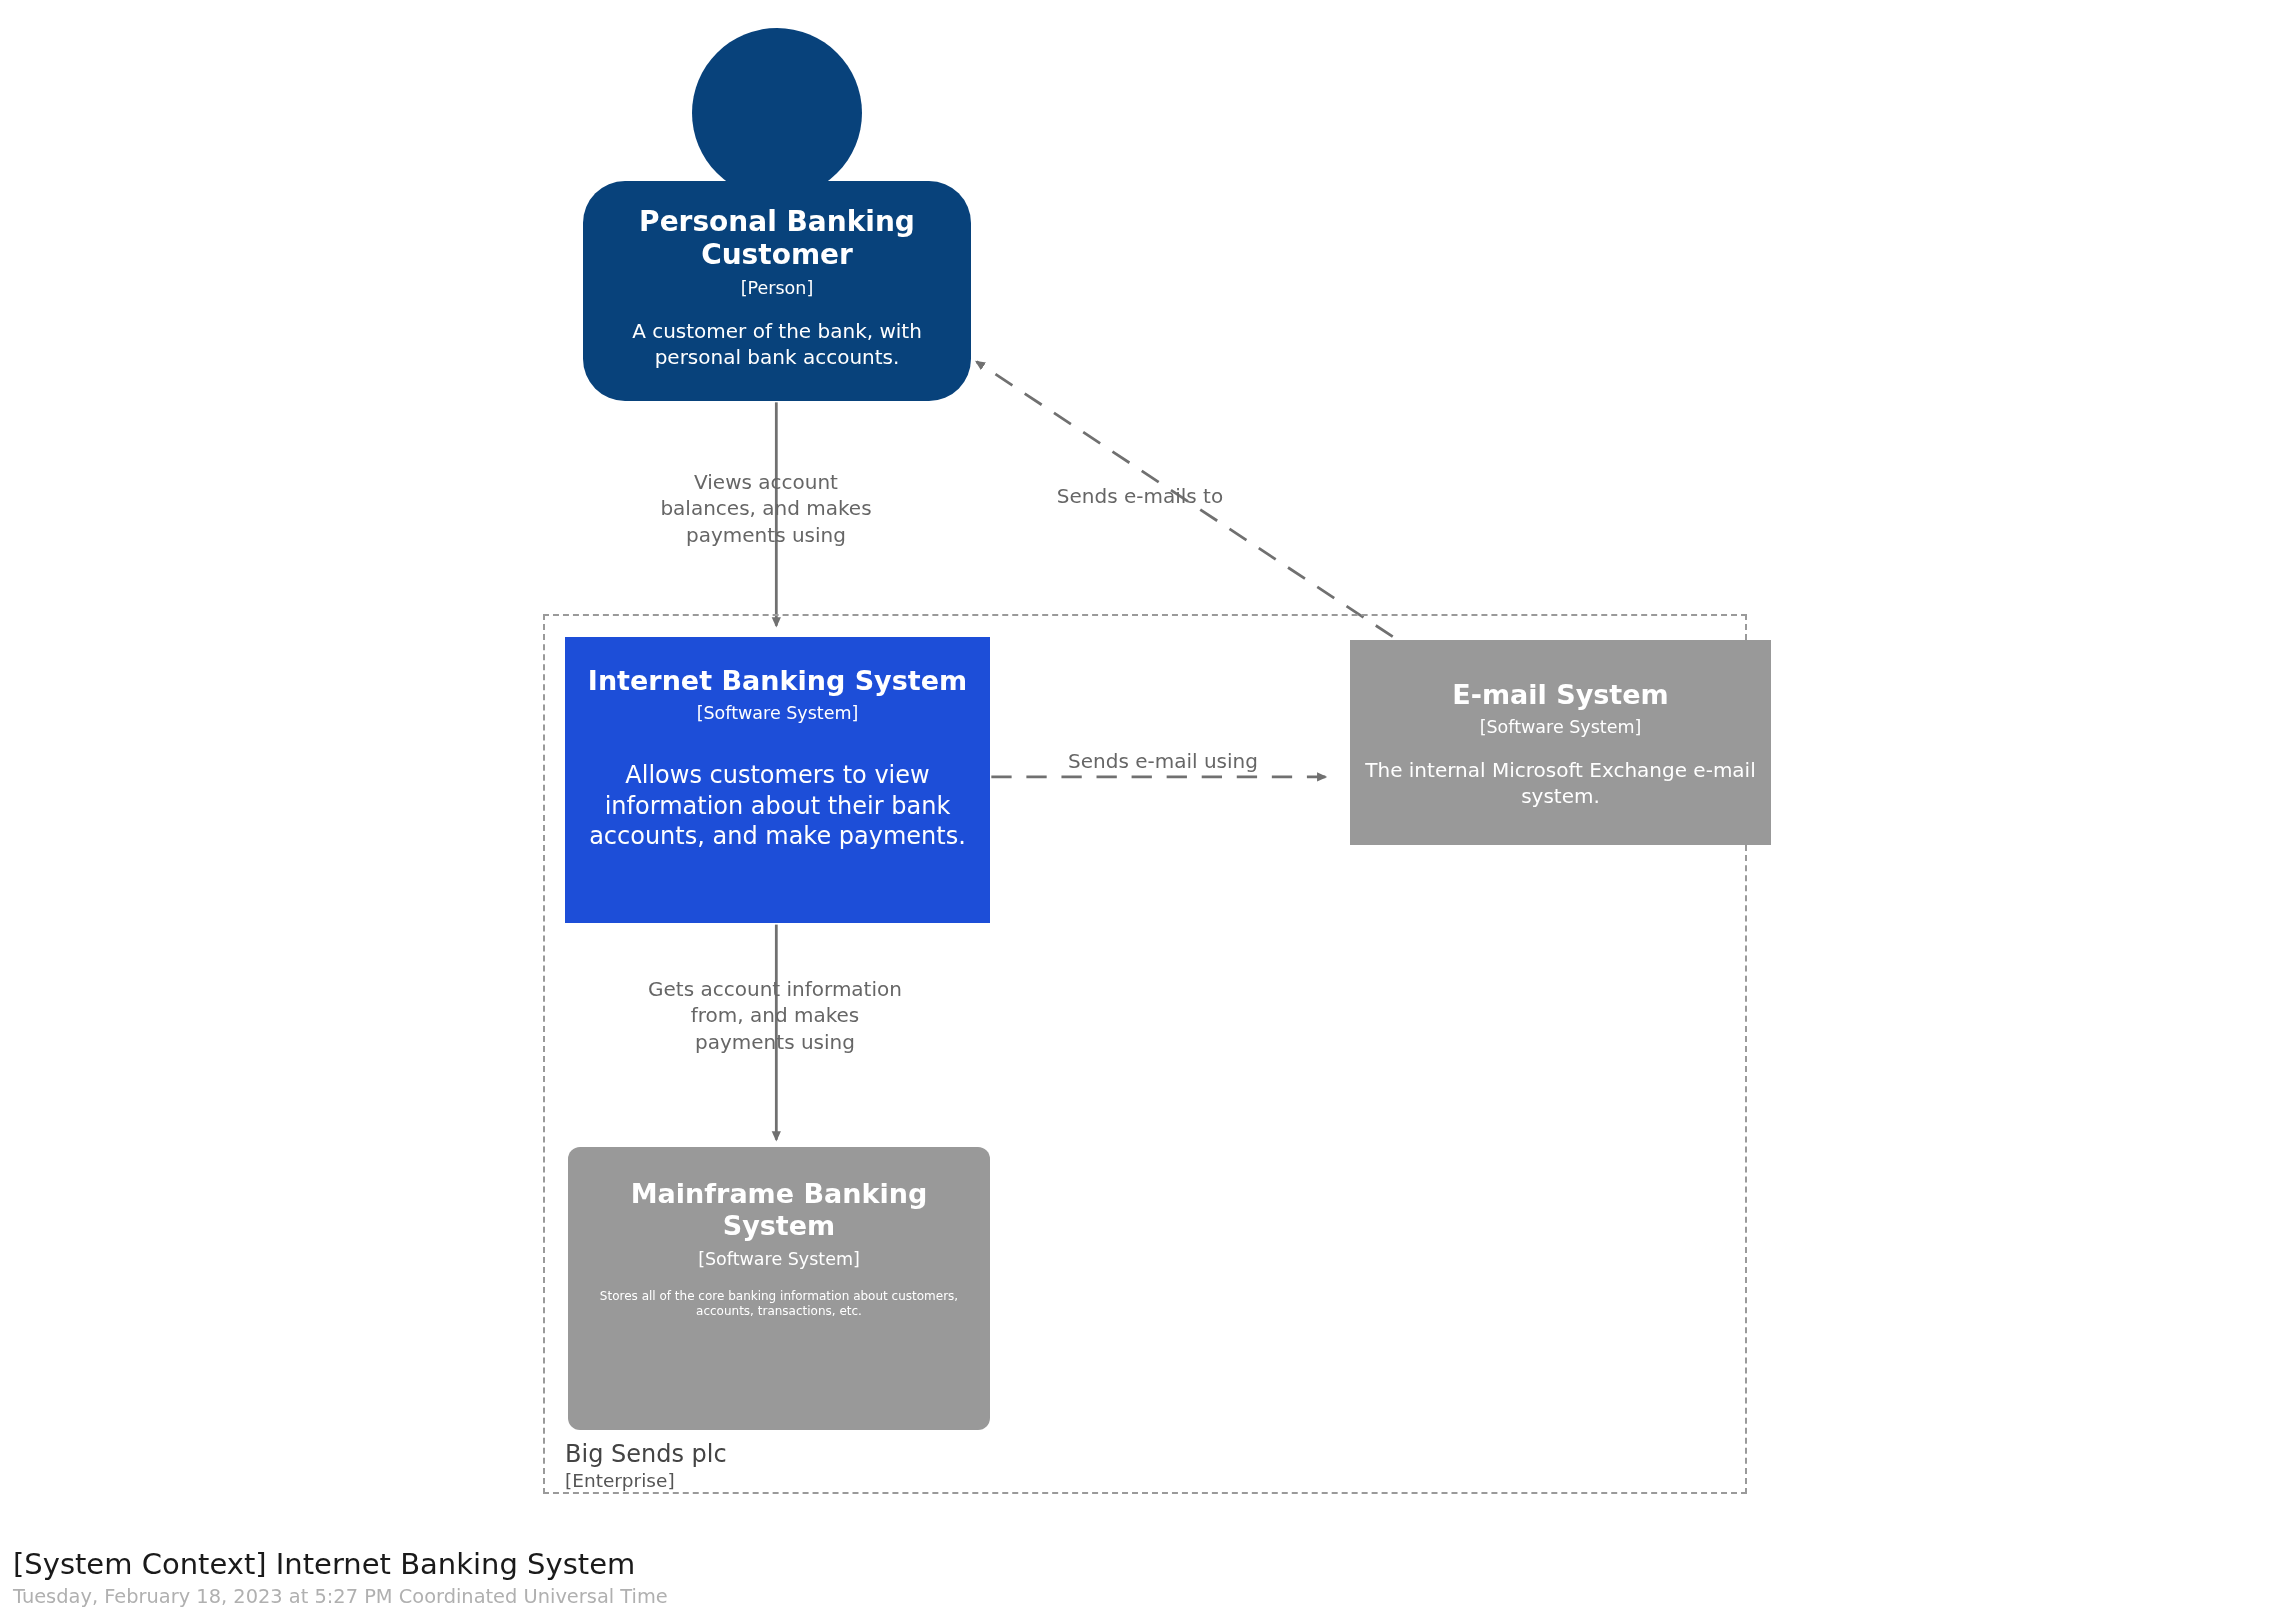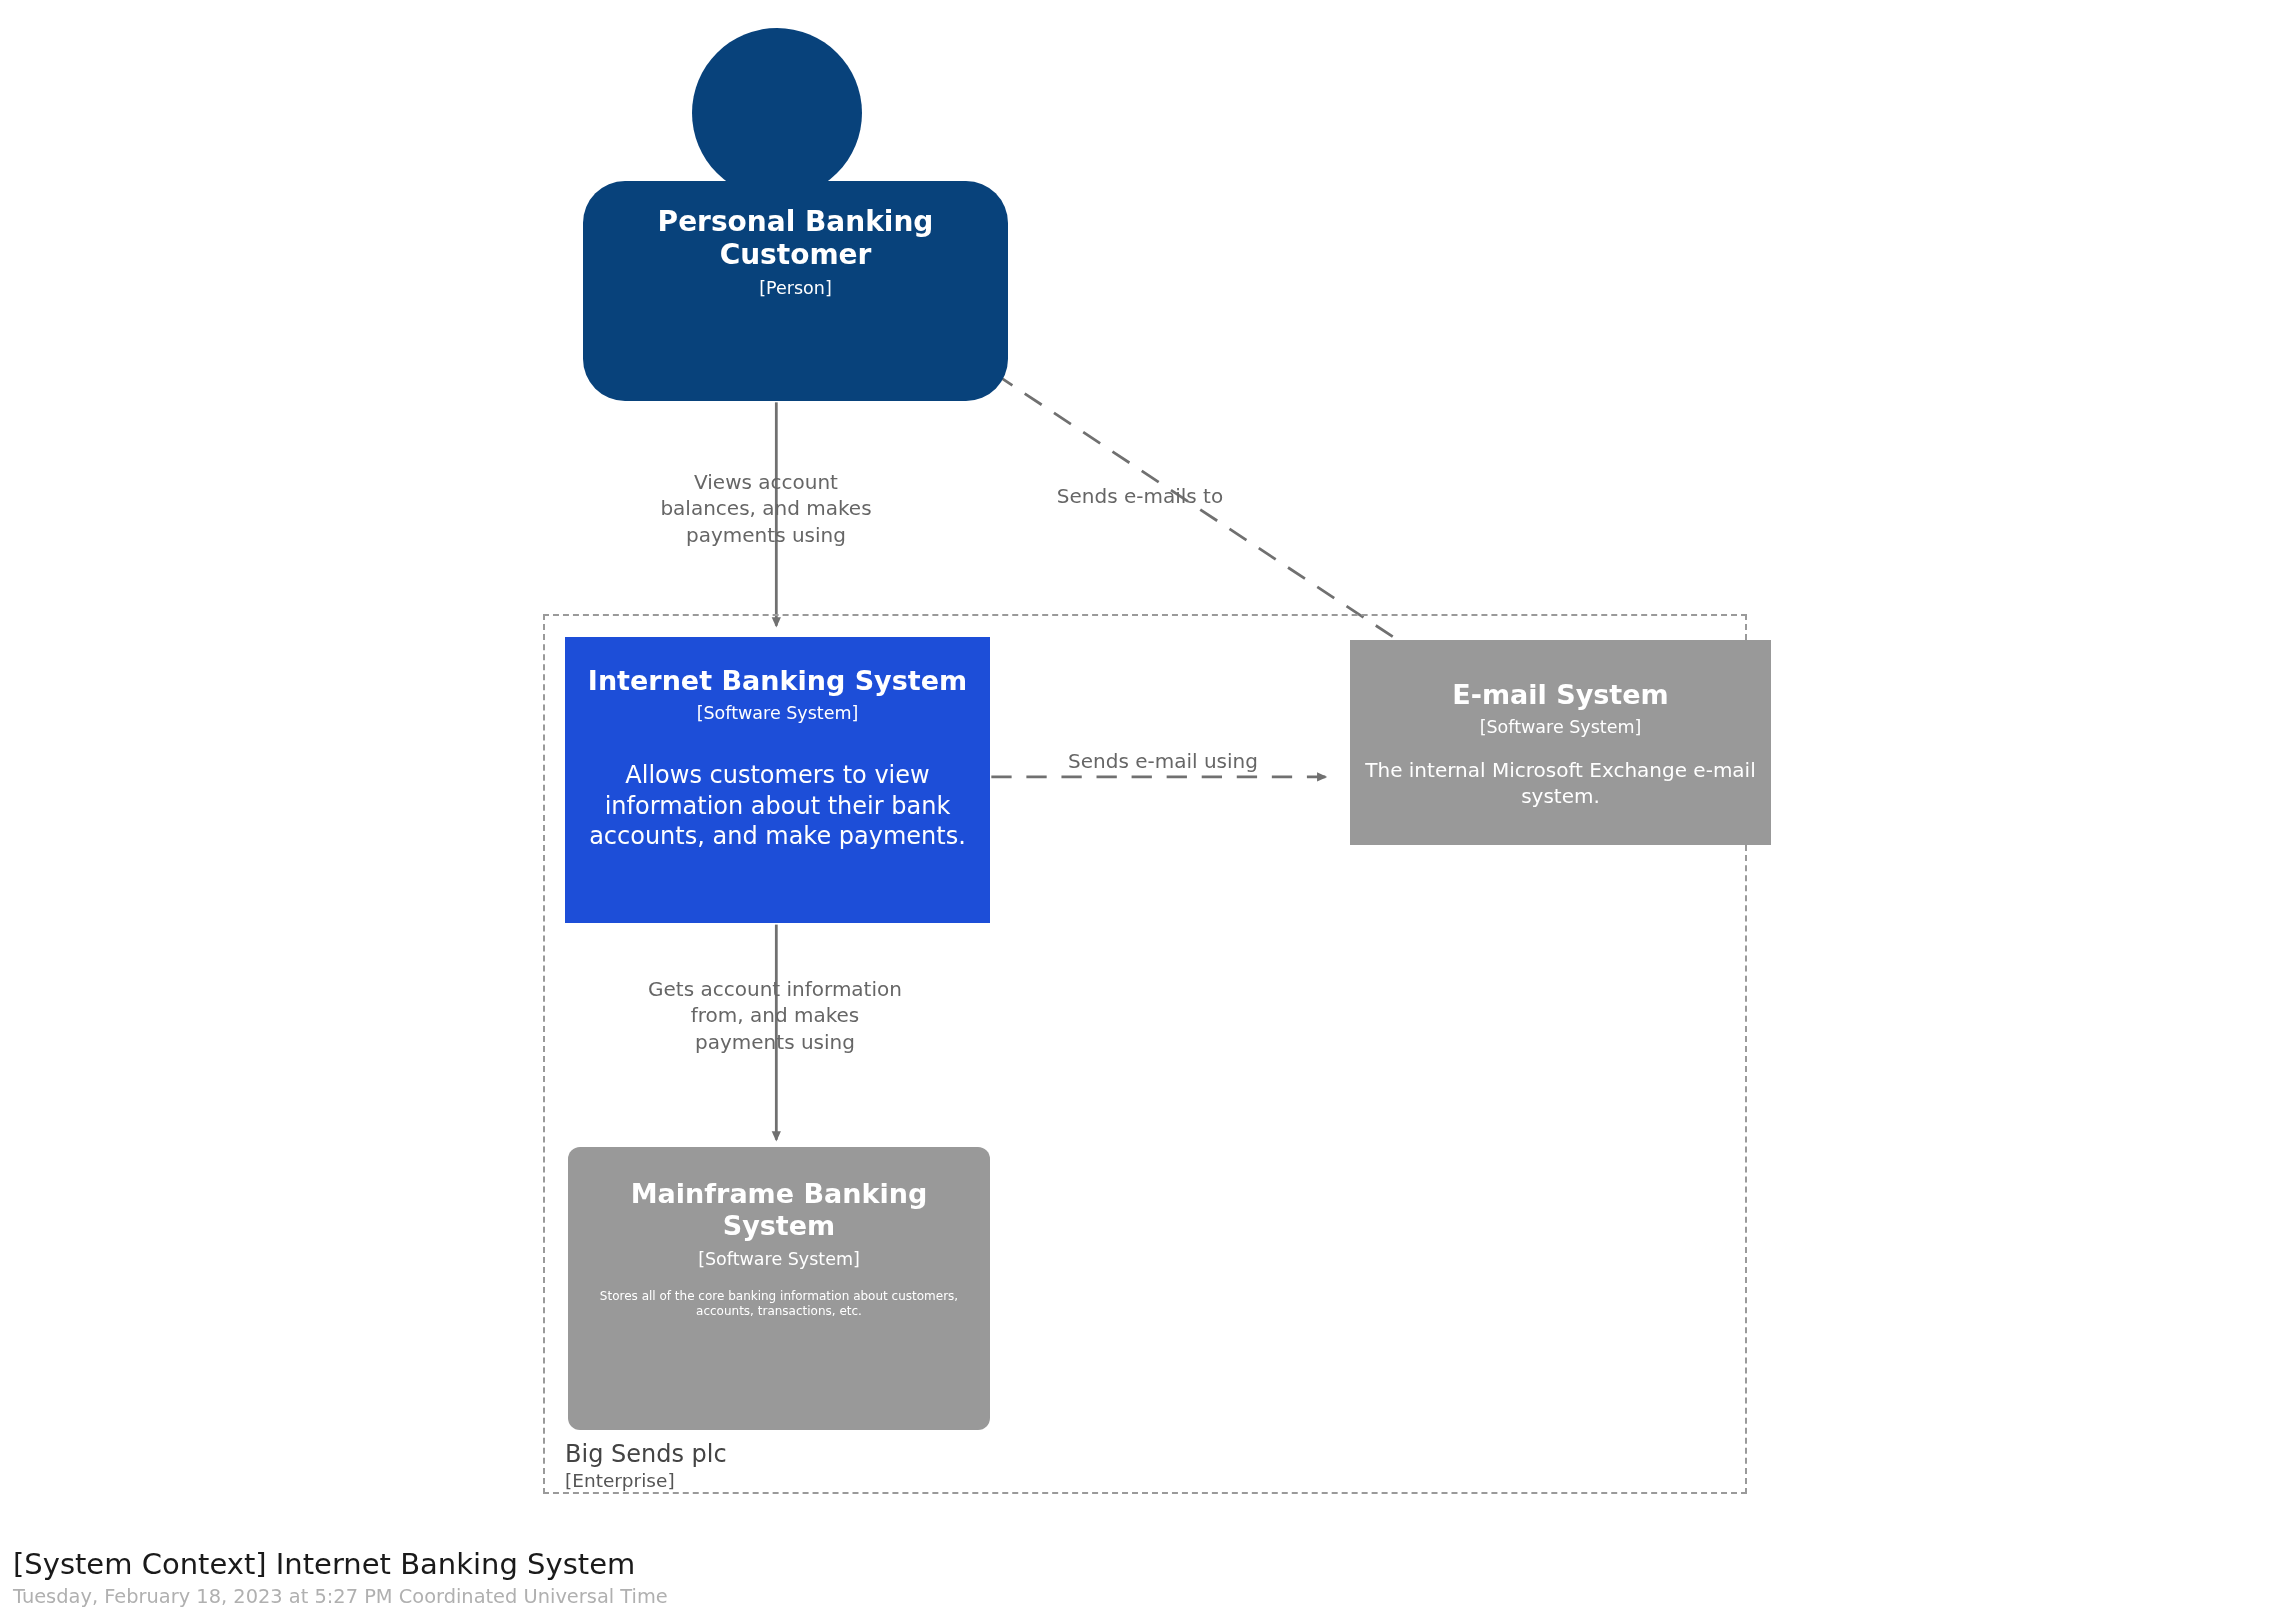--- a/index.html
+++ b/index.html
@@ -54,21 +54,21 @@
     top: 0px;
     width: 170px;
     height: 170px;
     border-radius: 50%;
     background: #08427b;
   }
   #person-body {
     position: absolute;
     left: 0px;
     top: 153px;
-    width: 425px;
+    width: 388px;
     height: 220px;
     border-radius: 42px;
     background: #08427b;
     box-sizing: border-box;
     padding: 24px 16.6px 0 16.6px;
   }
   #person-body .node-title { font-size: 28px; }
   #person-body .node-type  { font-size: 17.5px; margin-top: 7.4px; }
   #person-body .node-desc  { font-size: 20px; margin-top: 20px; }
 
@@ -219,20 +219,21 @@
   <div id="enterprise-label-wrap">
     <div id="enterprise-name">Big Sends plc</div>
     <div id="enterprise-type">[Enterprise]</div>
   </div>
 
   <div id="person-node">
     <div id="person-head"></div>
     <div id="person-body">
       <div class="node-title">Personal Banking Customer</div>
       <div class="node-type">[Person]</div>
+      <div class="node-desc">A customer of the bank, with personal bank accounts.</div>
     </div>
   </div>
 
   <div id="ibs-node" class="sys-box blue">
     <div class="node-title">Internet Banking System</div>
     <div class="node-type">[Software System]</div>
     <div class="node-desc">Allows customers to view information about their bank accounts, and make payments.</div>
   </div>
 
   <div id="email-node" class="sys-box grey">

